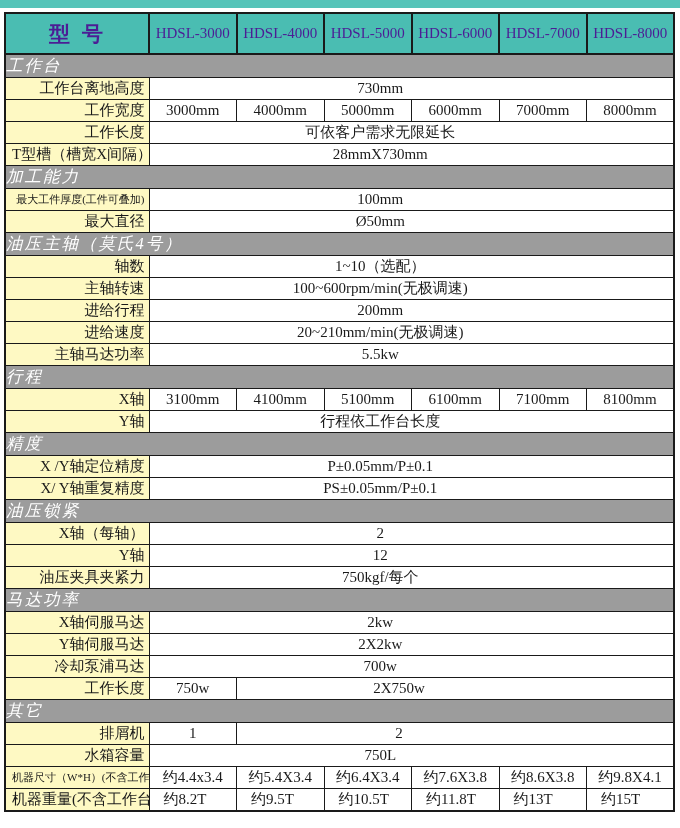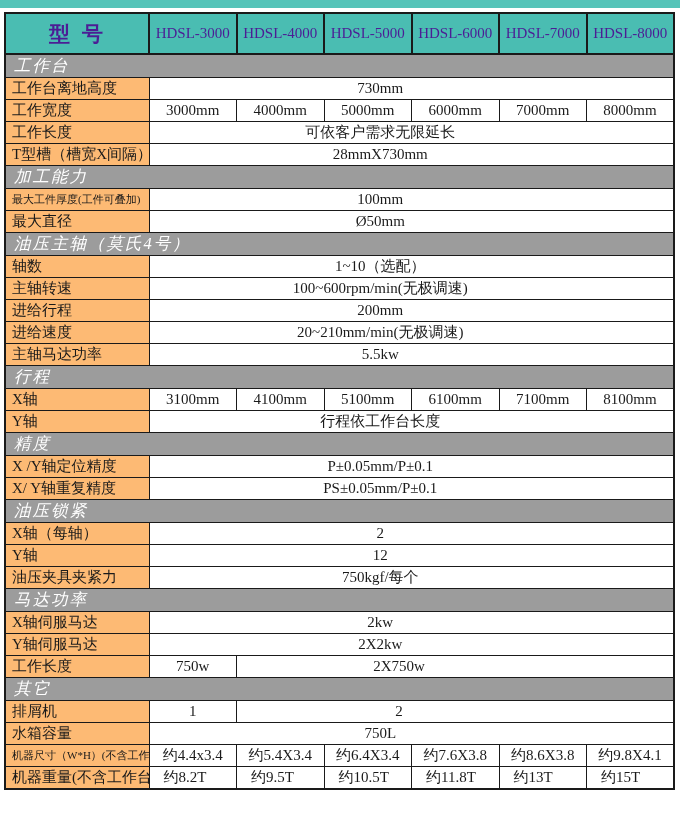--- a/index.html
+++ b/index.html
@@ -45,28 +45,29 @@
     padding-left: 14px;
     font-weight: bold;
   }
   th.model-cell { font-size: 15px; }
   td.section-cell {
     background: #9c9c9c;
     color: #ffffff;
     font-style: italic;
     font-size: 16.5px;
     height: 22px;
-    padding-left: 8px;
+    padding-left: 0;
     letter-spacing: 2px;
   }
   td.label-cell {
     font-size: 15px;
     height: 22px;
     padding-left: 6px;
-    background: #fdba74;
+    background: #fef9c3;
+    text-align: right;
   }
   td.label-cell.small { font-size: 11px; }
   td.value-cell {
     text-align: center;
     font-size: 15px;
     background: #ffffff;
     margin-left: 11px;
   }
   
   td.c-all  { padding-right: 66px; }
@@ -205,20 +206,24 @@
       </tr>
       <tr class="spec-row">
         <td class="label-cell">X轴伺服马达</td>
         <td class="value-cell c-all" colspan="6">2kw</td>
       </tr>
       <tr class="spec-row">
         <td class="label-cell">Y轴伺服马达</td>
         <td class="value-cell c-all" colspan="6">2X2kw</td>
       </tr>
       <tr class="spec-row">
+        <td class="label-cell">冷却泵浦马达</td>
+        <td class="value-cell c-all" colspan="6">700w</td>
+      </tr>
+      <tr class="spec-row">
         <td class="label-cell">工作长度</td>
         <td class="value-cell">750w</td>
         <td class="value-cell c-rest" colspan="5">2X750w</td>
       </tr>
       <tr class="section-row">
         <td class="section-cell" colspan="7">其它</td>
       </tr>
       <tr class="spec-row">
         <td class="label-cell">排屑机</td>
         <td class="value-cell">1</td>

